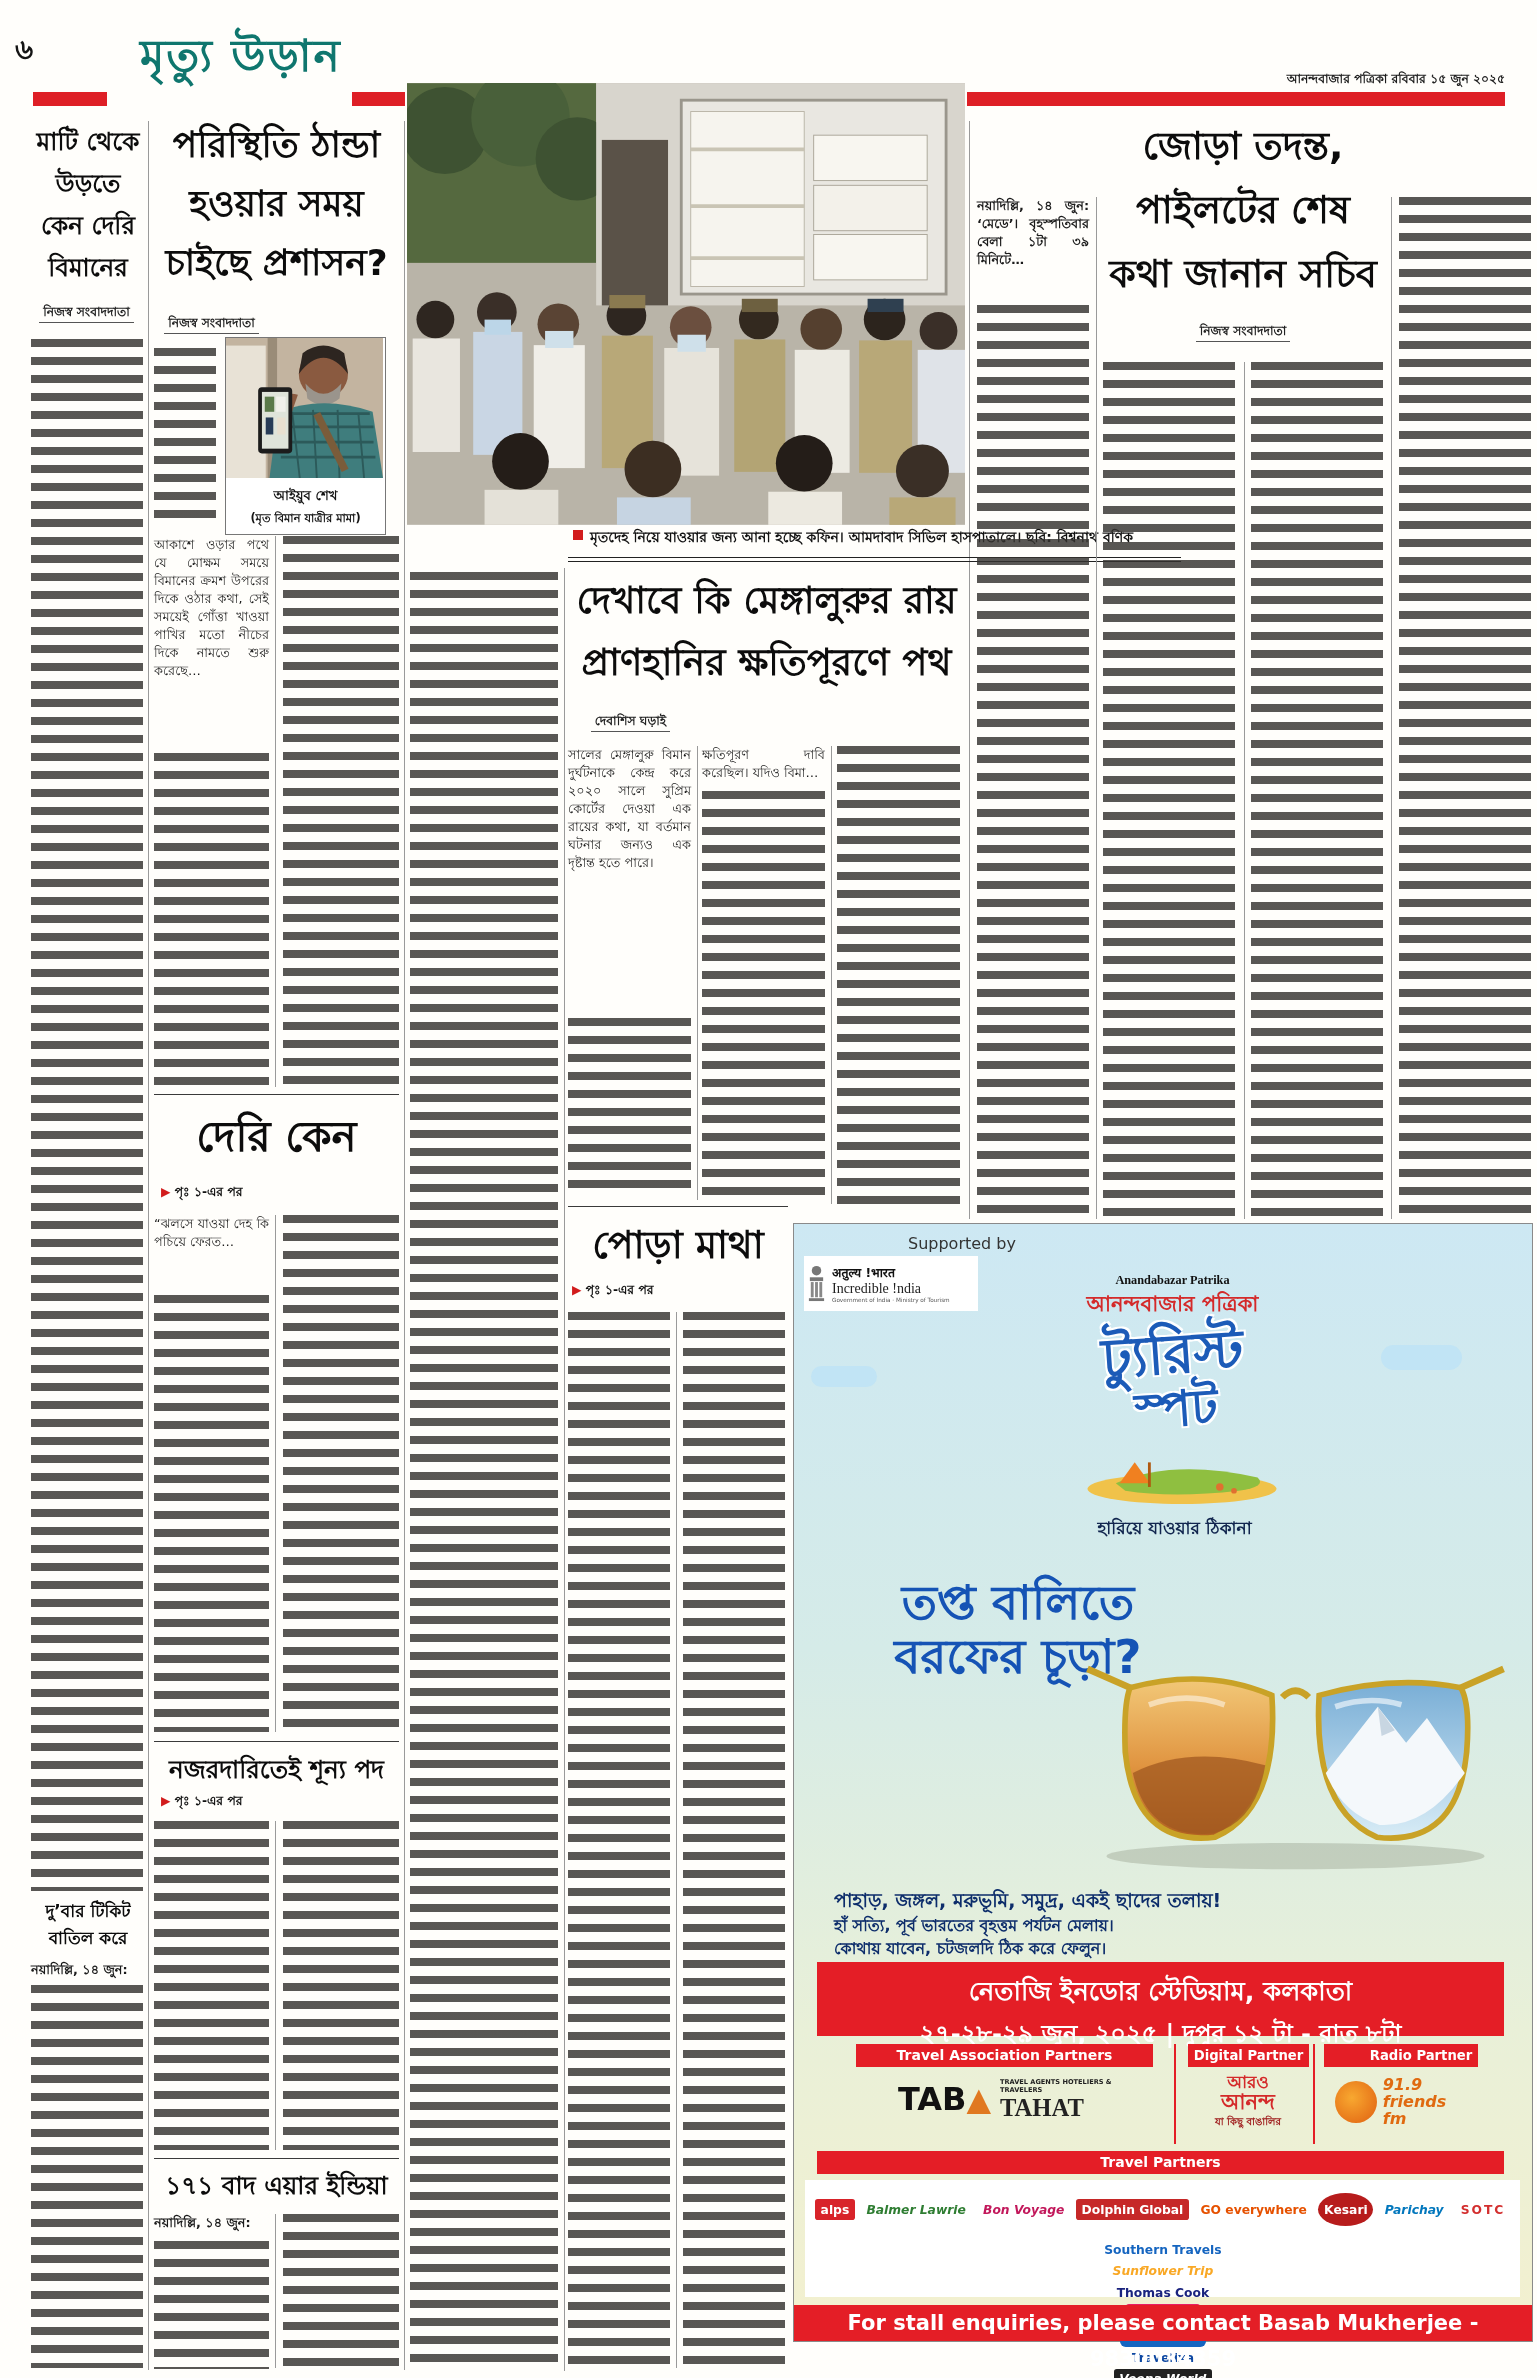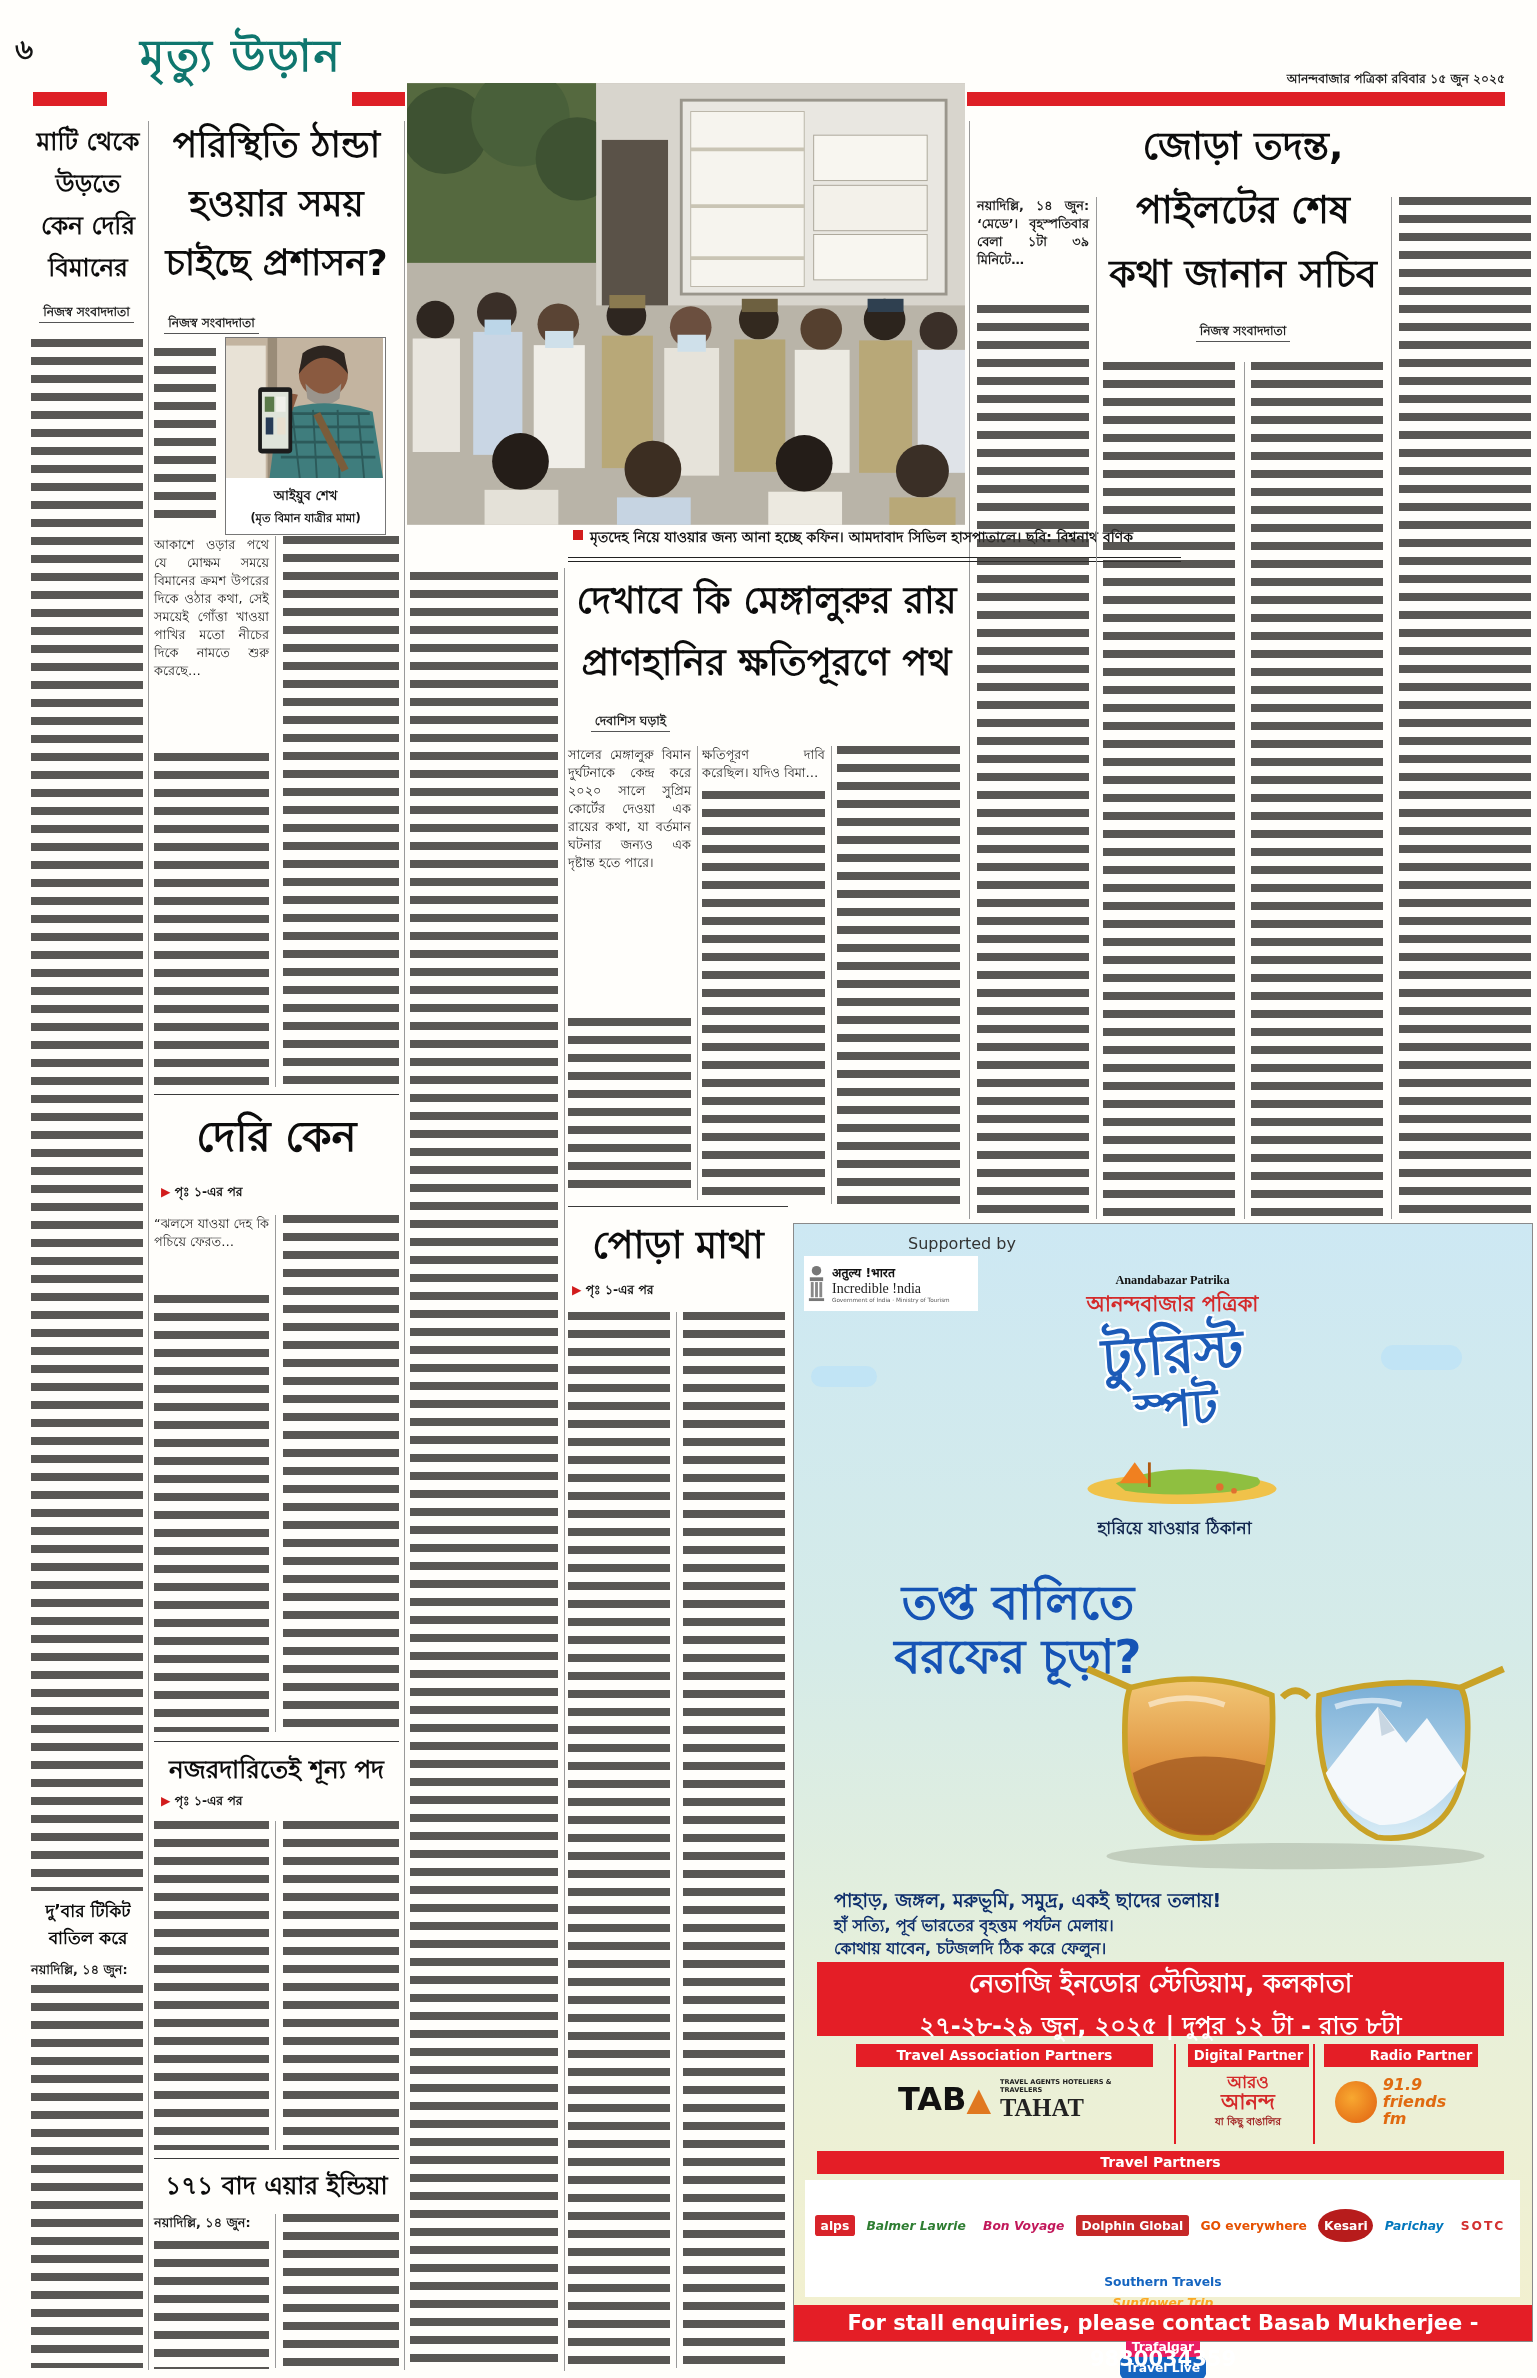--- a/index.html
+++ b/index.html
@@ -18,21 +18,21 @@
   .cont b{color:#d21c1c;}
   .masthead{font-size:44px;font-weight:bold;color:#0f766e;letter-spacing:1.9px;line-height:1;}
   .capline{display:flex;gap:6.6px;font-weight:bold;font-size:14px;color:#111;}
   .capline .sq{width:10.4px;height:10.4px;background:#d21c1c;margin-top:3.8px;flex:0 0 auto;}
   .dblrule{border-top:1.4px solid #222;border-bottom:1.4px solid #222;height:2.8px;}
   
   .adbox{background:linear-gradient(180deg,#cde8f3 0%,#d5ebe8 38%,#e9f0d8 72%,#f3f0cf 100%);
          border:0.9px solid #8a8a8a;}
   .redpill{background:#e41e26;color:#fff;font-weight:bold;text-align:center;}
   .venue{background:#e41e26;color:#fff;font-weight:bold;text-align:center;}
-  .chiprow{display:flex;align-items:center;justify-content:space-between;padding:0 9.5px;margin-top:16px;}
+  .chiprow{display:flex;align-items:center;justify-content:space-between;padding:0 9.5px;}
   .chip{font-weight:bold;font-size:12.3px;padding:3.8px 5.7px;border-radius:2.8px;white-space:nowrap;}
   .chip:nth-child(1){background:#d8232a;color:#fff;}
   .chip:nth-child(2){color:#2e7d32;font-style:italic;}
   .chip:nth-child(3){color:#c2185b;font-style:italic;}
   .chip:nth-child(4){background:#c62828;color:#fff;}
   .chip:nth-child(5){color:#e65100;}
   .chip:nth-child(6){background:#b71c1c;color:#fff;border-radius:50%;padding:9.5px 5.7px;}
   .chip:nth-child(7){color:#0277bd;font-style:italic;}
   .chip:nth-child(8){color:#d32f2f;letter-spacing:1.9px;}
   .chiprow2 .chip:nth-child(1){background:none;color:#1565c0;}
@@ -288,21 +288,21 @@
     <path d="M262 150 l55 -70 l30 38 l22 -26 l40 58 q-40 58 -90 55 q-40 -12 -57 -55 z" fill="#f4f8fb"></path>
     <path d="M317 80 l18 25 l-14 6 z" fill="#c8d6e2"></path>
     <path d="M272 80 q36 -12 70 -2" stroke="#ffffff" stroke-width="6" opacity=".6" fill="none"></path>
   </svg>
 
   <div class="abs adbody" style="left:40px;top:662px;font-size:19px;">পাহাড়, জঙ্গল, মরুভূমি, সমুদ্র, একই ছাদের তলায়!</div>
   <div class="abs adbody" style="left:40px;top:689px;font-size:16px;">হাঁ সত্যি, পূর্ব ভারতের বৃহত্তম পর্যটন মেলায়।</div>
   <div class="abs adbody" style="left:40px;top:712px;font-size:16px;">কোথায় যাবেন, চটজলদি ঠিক করে ফেলুন।</div>
 
   <div class="abs venue" style="left:23px;top:738px;width:687px;height:74px;">
-    <div style="font-size:25.6px;padding-top:2px;">নেতাজি ইনডোর স্টেডিয়াম, কলকাতা</div>
+    <div style="font-size:25.6px;padding-top:10px;">নেতাজি ইনডোর স্টেডিয়াম, কলকাতা</div>
     <div style="font-size:24px;">২৭-২৮-২৯ জুন, ২০২৫ | দুপুর ১২ টা - রাত ৮টা</div>
   </div>
 
   <div class="abs redpill" style="left:62px;top:820px;width:297px;height:23px;font-size:14px;line-height:23px;">Travel Association Partners</div>
   <div class="abs redpill" style="left:394px;top:820px;width:121px;height:23px;font-size:13.2px;line-height:23px;">Digital Partner</div>
   <div class="abs redpill" style="left:530px;top:820px;width:114px;height:23px;font-size:13.2px;line-height:23px;padding-left:40px;">Radio Partner</div>
   <div class="abs" style="left:380px;top:820px;width:1.9px;height:100px;background:#e41e26;"></div>
   <div class="abs" style="left:519px;top:820px;width:1.9px;height:100px;background:#e41e26;"></div>
 
   <div class="abs" style="left:104px;top:856px;font-size:32px;font-weight:900;color:#111;"><span>TAB</span><span style="color:#e07820;">▲</span></div>

